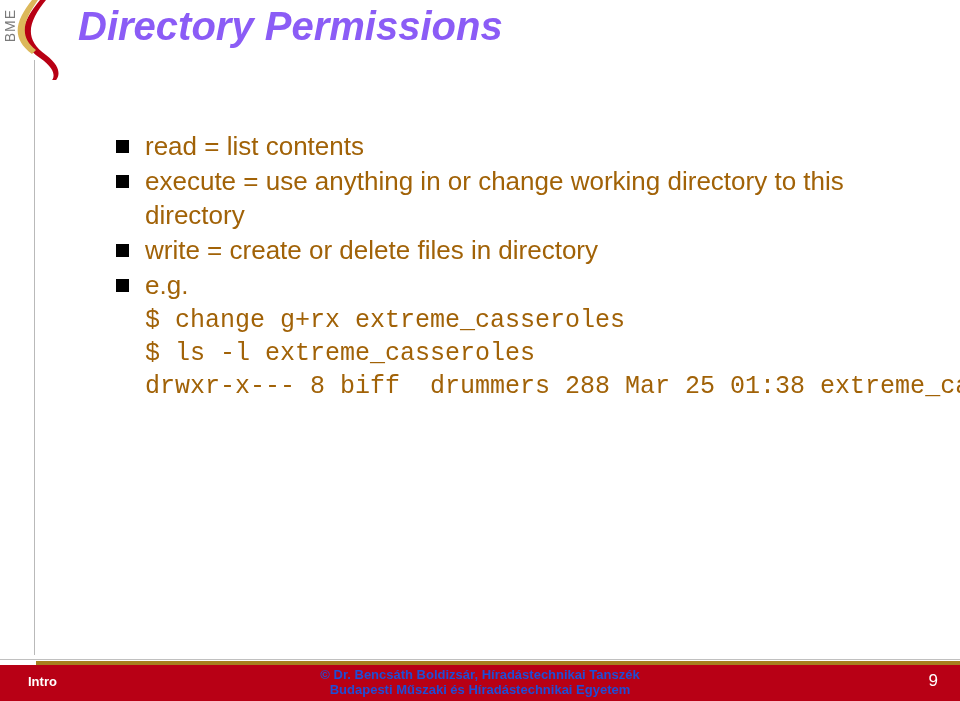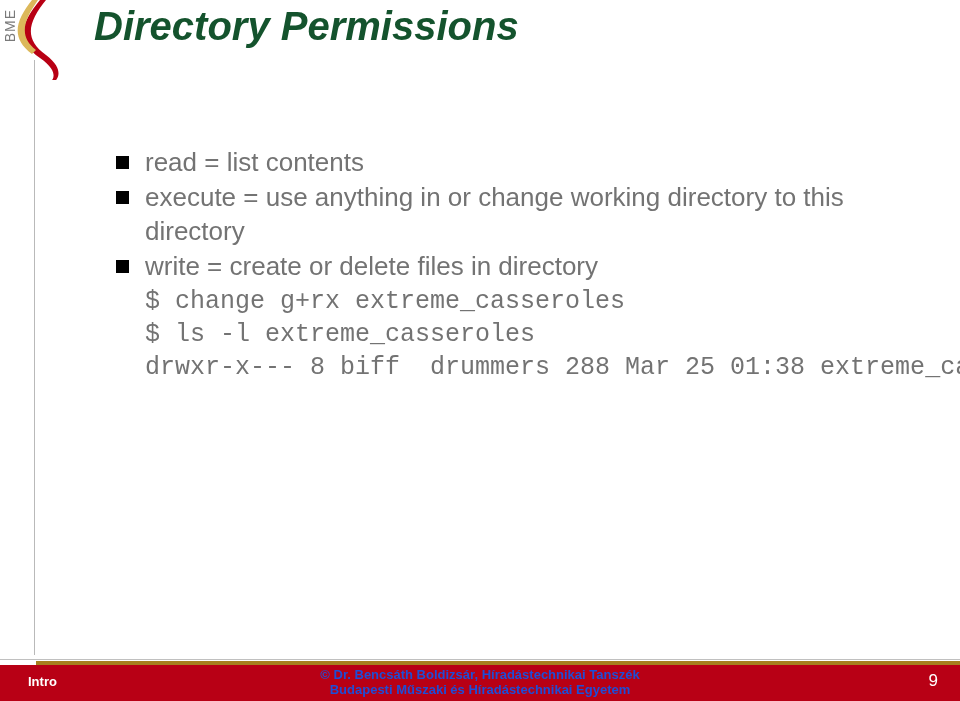--- a/index.html
+++ b/index.html
@@ -52,37 +52,36 @@
     position: absolute;
     left: 34px;
     top: 60px;
     width: 0;
     border-left: 1px solid #b9b9b9;
     height: 595px;
   }
 
   .title {
     position: absolute;
-    left: 94px;
+    left: 78px;
     top: 4px;
     font-size: 40px;
     font-weight: bold;
     font-style: italic;
-    color: #14532d;
+    color: #8b5cf6;
   }
 
   .content {
     position: absolute;
     left: 116px;
     top: 130px;
     width: 780px;
     font-size: 26px;
-    color: #737373;
+    color: #a16207;
     line-height: 1.28;
-    margin-top: 16px;
   }
   .bullet {
     display: flex;
     align-items: flex-start;
     margin-bottom: 2px;
   }
   .bullet .marker {
     width: 13px;
     height: 13px;
     background: #000;
@@ -183,20 +182,24 @@
       <div class="text">read = list contents</div>
     </div>
     <div class="bullet">
       <div class="marker"></div>
       <div class="text">execute = use anything in or change working directory to this directory</div>
     </div>
     <div class="bullet">
       <div class="marker"></div>
       <div class="text">write = create or delete files in directory</div>
     </div>
+    <div class="bullet">
+      <div class="marker"></div>
+      <div class="text">e.g.</div>
+    </div>
     <div class="code-block"><span>$ change g+rx extreme_casseroles</span>
 <span>$ ls -l extreme_casseroles</span>
 <span>drwxr-x--- 8 biff  drummers 288 Mar 25 01:38 extreme_casseroles</span></div>
   </div>
 
   <div class="hr-line"></div>
   <div class="hr-top"></div>
 
   <div class="footer">
     <div class="footer-bg"></div>

